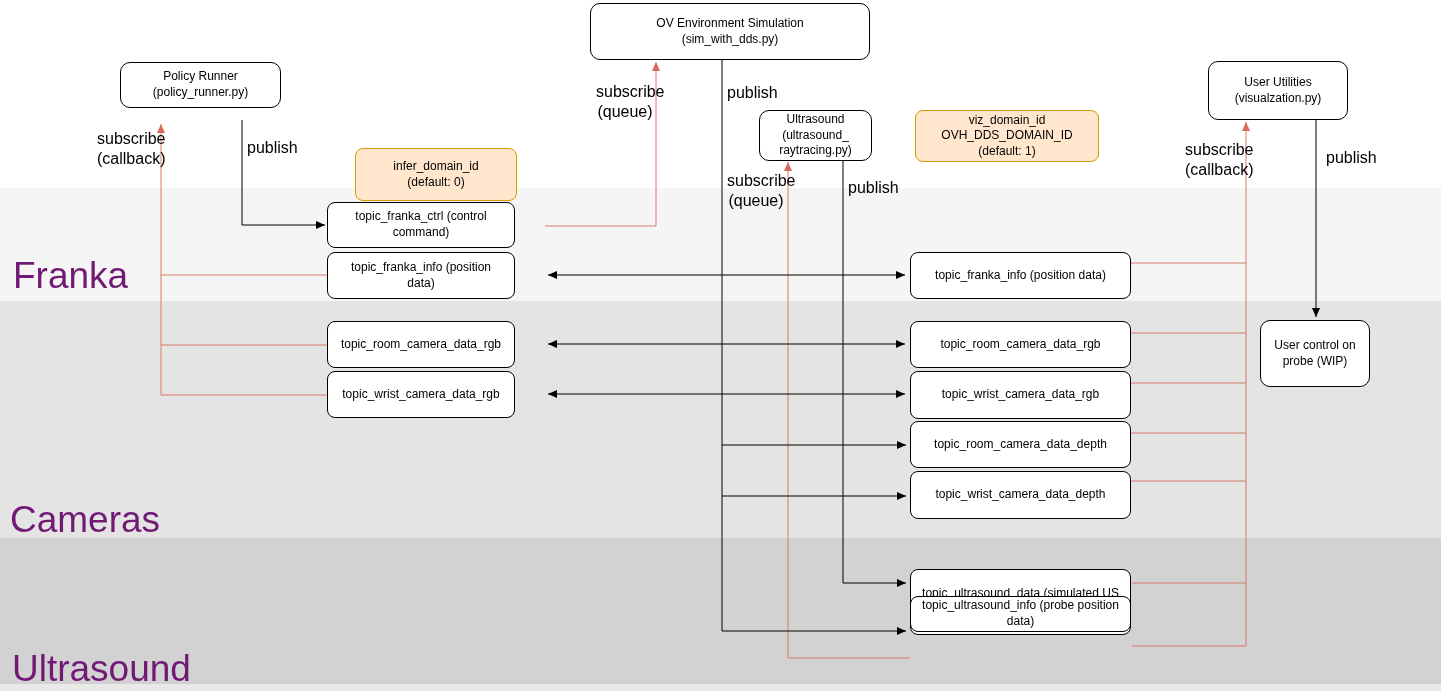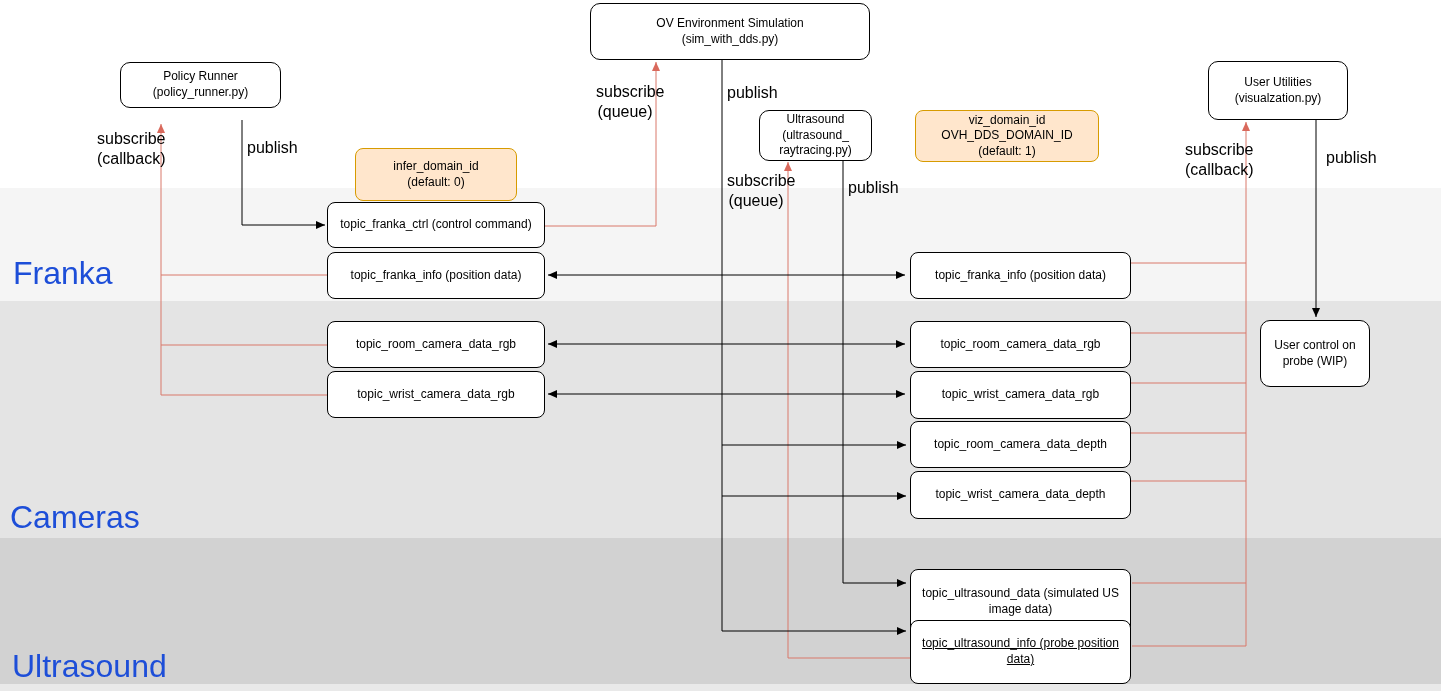--- a/index.html
+++ b/index.html
@@ -6,39 +6,39 @@
   .stage{
     position:relative;width:1441px;height:691px;overflow:hidden;
     font-family:"Liberation Sans", sans-serif;color:#000;background:#ffffff;
   }
   
   .band{position:absolute;left:0;width:1441px;}
   .band-franka{top:188px;height:113px;background:#f5f5f5;}
   .band-cameras{top:301px;height:237px;background:#e4e4e4;}
   .band-ultrasound{top:538px;height:146px;background:#d2d2d2;}
   .band-footer{top:684px;height:7px;background:#e9e9e9;}
-  .band-label{position:absolute;font-size:32px;line-height:1.15;color:#1d4ed8;white-space:nowrap;text-align:center;}
+  .band-label{position:absolute;font-size:37px;line-height:1.15;color:#701a75;white-space:nowrap;text-align:center;}
   .lbl-franka{left:13px;top:255px;}
   .lbl-cameras{left:10px;top:499px;}
   .lbl-ultrasound{left:12px;top:648px;}
   
   .edges{position:absolute;left:0;top:0;width:1441px;height:691px;}
   
   .node{
     position:absolute;background:#ffffff;border:1px solid #000;border-radius:10px;
     display:flex;flex-direction:column;align-items:center;justify-content:center;
     font-size:12px;line-height:1.3;text-align:center;padding:2px 6px;box-sizing:border-box;
   }
   .node-orange{background:#ffe6cc;border:1px solid #d79b00;border-radius:8px;}
   .topic{
     position:absolute;background:#ffffff;border:1px solid #000;border-radius:8px;
     display:flex;align-items:center;justify-content:center;text-align:center;
     font-size:12px;line-height:1.3;padding:2px 10px;box-sizing:border-box;
   }
-  .ltopic{left:327px;width:218px;}
+  .ltopic{left:327px;width:188px;}
   .rtopic{left:910px;width:221px;}
   
   .elabel{
     position:absolute;font-size:16px;line-height:1.25;color:#000;text-align:center;
   }
 </style>
 </head>
 <body>
 
 <div class="stage">
@@ -155,21 +155,21 @@
   <div class="topic ltopic" style="top:252px;height:47px;">topic_franka_info (position data)</div>
   <div class="topic ltopic" style="top:321px;height:47px;">topic_room_camera_data_rgb</div>
   <div class="topic ltopic" style="top:371px;height:47px;">topic_wrist_camera_data_rgb</div>
 
   <div class="topic rtopic" style="top:252px;height:47px;">topic_franka_info (position data)</div>
   <div class="topic rtopic" style="top:321px;height:47px;">topic_room_camera_data_rgb</div>
   <div class="topic rtopic" style="top:371px;height:48px;">topic_wrist_camera_data_rgb</div>
   <div class="topic rtopic" style="top:421px;height:47px;">topic_room_camera_data_depth</div>
   <div class="topic rtopic" style="top:471px;height:48px;">topic_wrist_camera_data_depth</div>
   <div class="topic rtopic" style="top:569px;height:66px;">topic_ultrasound_data (simulated US image data)</div>
-  <div class="topic rtopic" style="top:620px;height:64px;text-decoration:underline;">topic_ultrasound_info (probe position data)</div>
+  <div class="topic rtopic" style="top:596px;height:36px;">topic_ultrasound_info (probe position data)</div>
 
   <div class="elabel" style="left:97px;top:129px;width:58px;">subscribe (callback)</div>
   <div class="elabel" style="left:247px;top:138px;">publish</div>
   <div class="elabel" style="left:596px;top:82px;width:58px;">subscribe (queue)</div>
   <div class="elabel" style="left:727px;top:83px;">publish</div>
   <div class="elabel" style="left:727px;top:171px;width:58px;">subscribe (queue)</div>
   <div class="elabel" style="left:848px;top:178px;">publish</div>
   <div class="elabel" style="left:1185px;top:140px;width:58px;">subscribe (callback)</div>
   <div class="elabel" style="left:1326px;top:148px;">publish</div>
 

